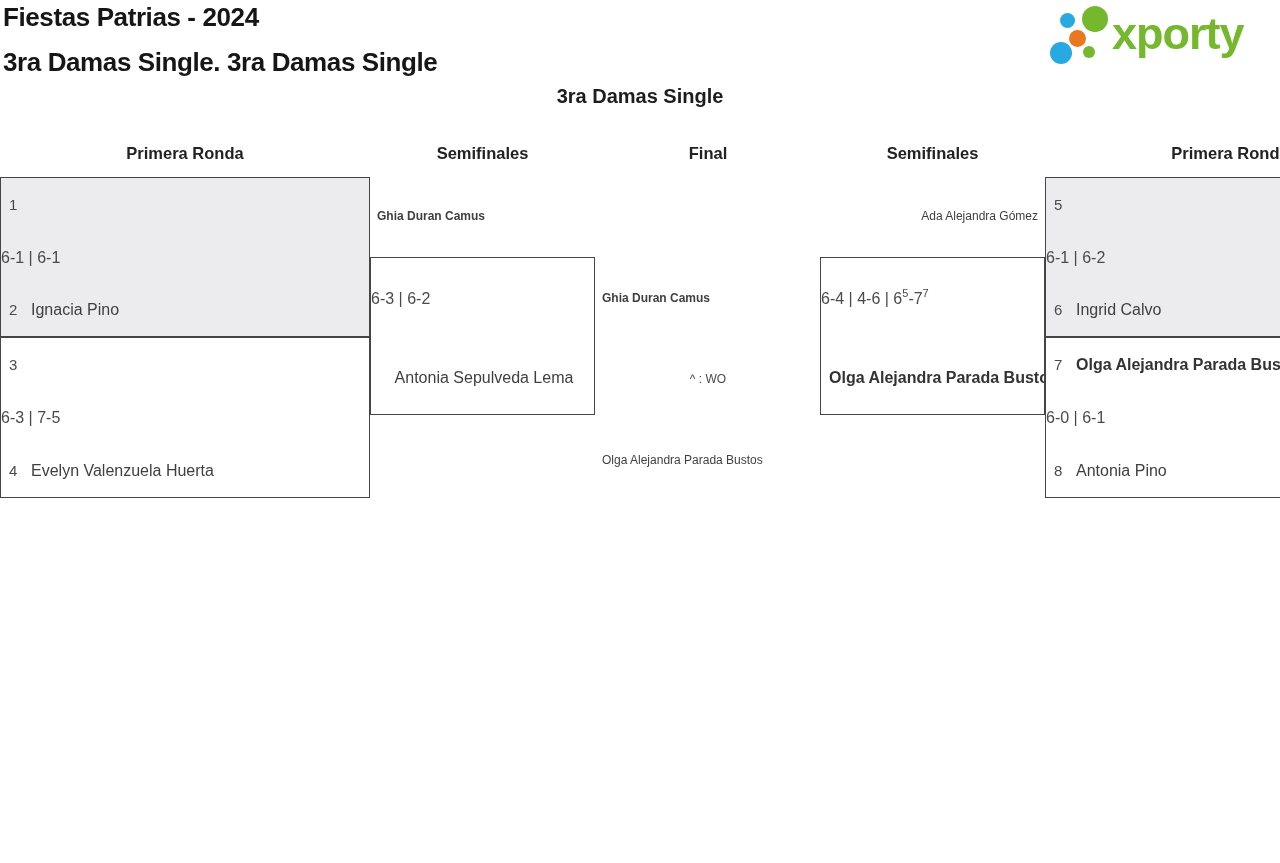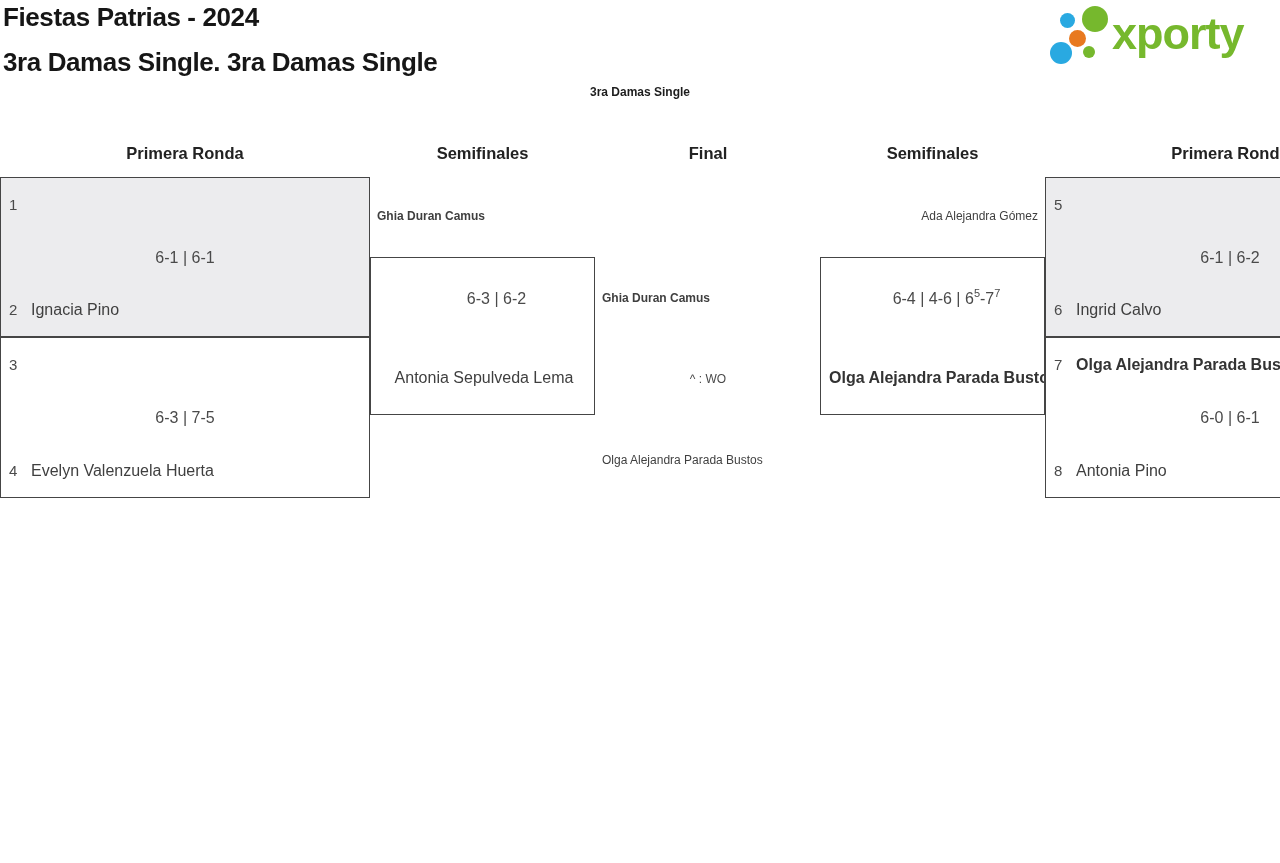--- a/index.html
+++ b/index.html
@@ -24,21 +24,21 @@
   .dot-blue-big    { left:6px;  top:42px; width:22px; height:22px; background:#29a9e1; }
   .dot-green-small { left:39px; top:46px; width:12px; height:12px; background:#76b82d; }
   .logo-wordmark {
     position:absolute; left:68px; top:4px; font-size:45px; font-weight:800;
     color:#76b82d; letter-spacing:-1px; line-height:60px;
   }
 
   
   .bracket-title {
     position:absolute; left:0; top:85px; width:1280px; text-align:center;
-    font-size:12px; font-weight:700; color:#1d1d1d;
+    font-size:20px; font-weight:700; color:#1d1d1d;
   }
   .round-header {
     position:absolute; top:144px; height:22px; text-align:center;
     font-size:16.5px; font-weight:600; color:#222222; white-space:nowrap;
   }
   .rh-1 { left:0;      width:370px; }
   .rh-2 { left:370px;  width:225px; }
   .rh-3 { left:595px;  width:226px; }
   .rh-4 { left:820px;  width:225px; }
   .rh-5 { left:1045px; width:370px; }
@@ -52,25 +52,25 @@
     position:absolute; left:8px; right:8px; height:20px; line-height:20px;
     display:flex; align-items:center; font-size:16px; color:#3f3f3f; white-space:nowrap;
   }
   .slot-top { top:17px; }
   .slot-bottom { bottom:16px; }
   .seed { width:22px; flex:0 0 22px; font-size:15px; color:#4a4a4a; }
   .pname { white-space:nowrap; }
   .winner { font-weight:700; color:#333333; }
 
   .score-line {
-    position:absolute; left:0; right:0; text-align:center; height:20px; line-height:20px;
+    position:absolute; left:0; right:0; height:20px; line-height:20px;
     font-size:16px; color:#4a4a4a; white-space:nowrap;
   }
   .score-r1 { top:70px; }
-  .score-sf { top:31px;padding-left:28px; }
+  .score-sf { top:31px; }
   sup.tb { font-size:11px; position:relative; top:-1px; vertical-align:super; line-height:0; }
 
   .float-label {
     position:absolute; height:20px; line-height:20px; font-size:12px;
     color:#3f3f3f; white-space:nowrap;
   }
   .clip { overflow:hidden; }
   .fade-right { position:absolute; right:0; top:0; bottom:0; width:16px;
     background:linear-gradient(to right, rgba(255,255,255,0), #ffffff); }
 </style>

